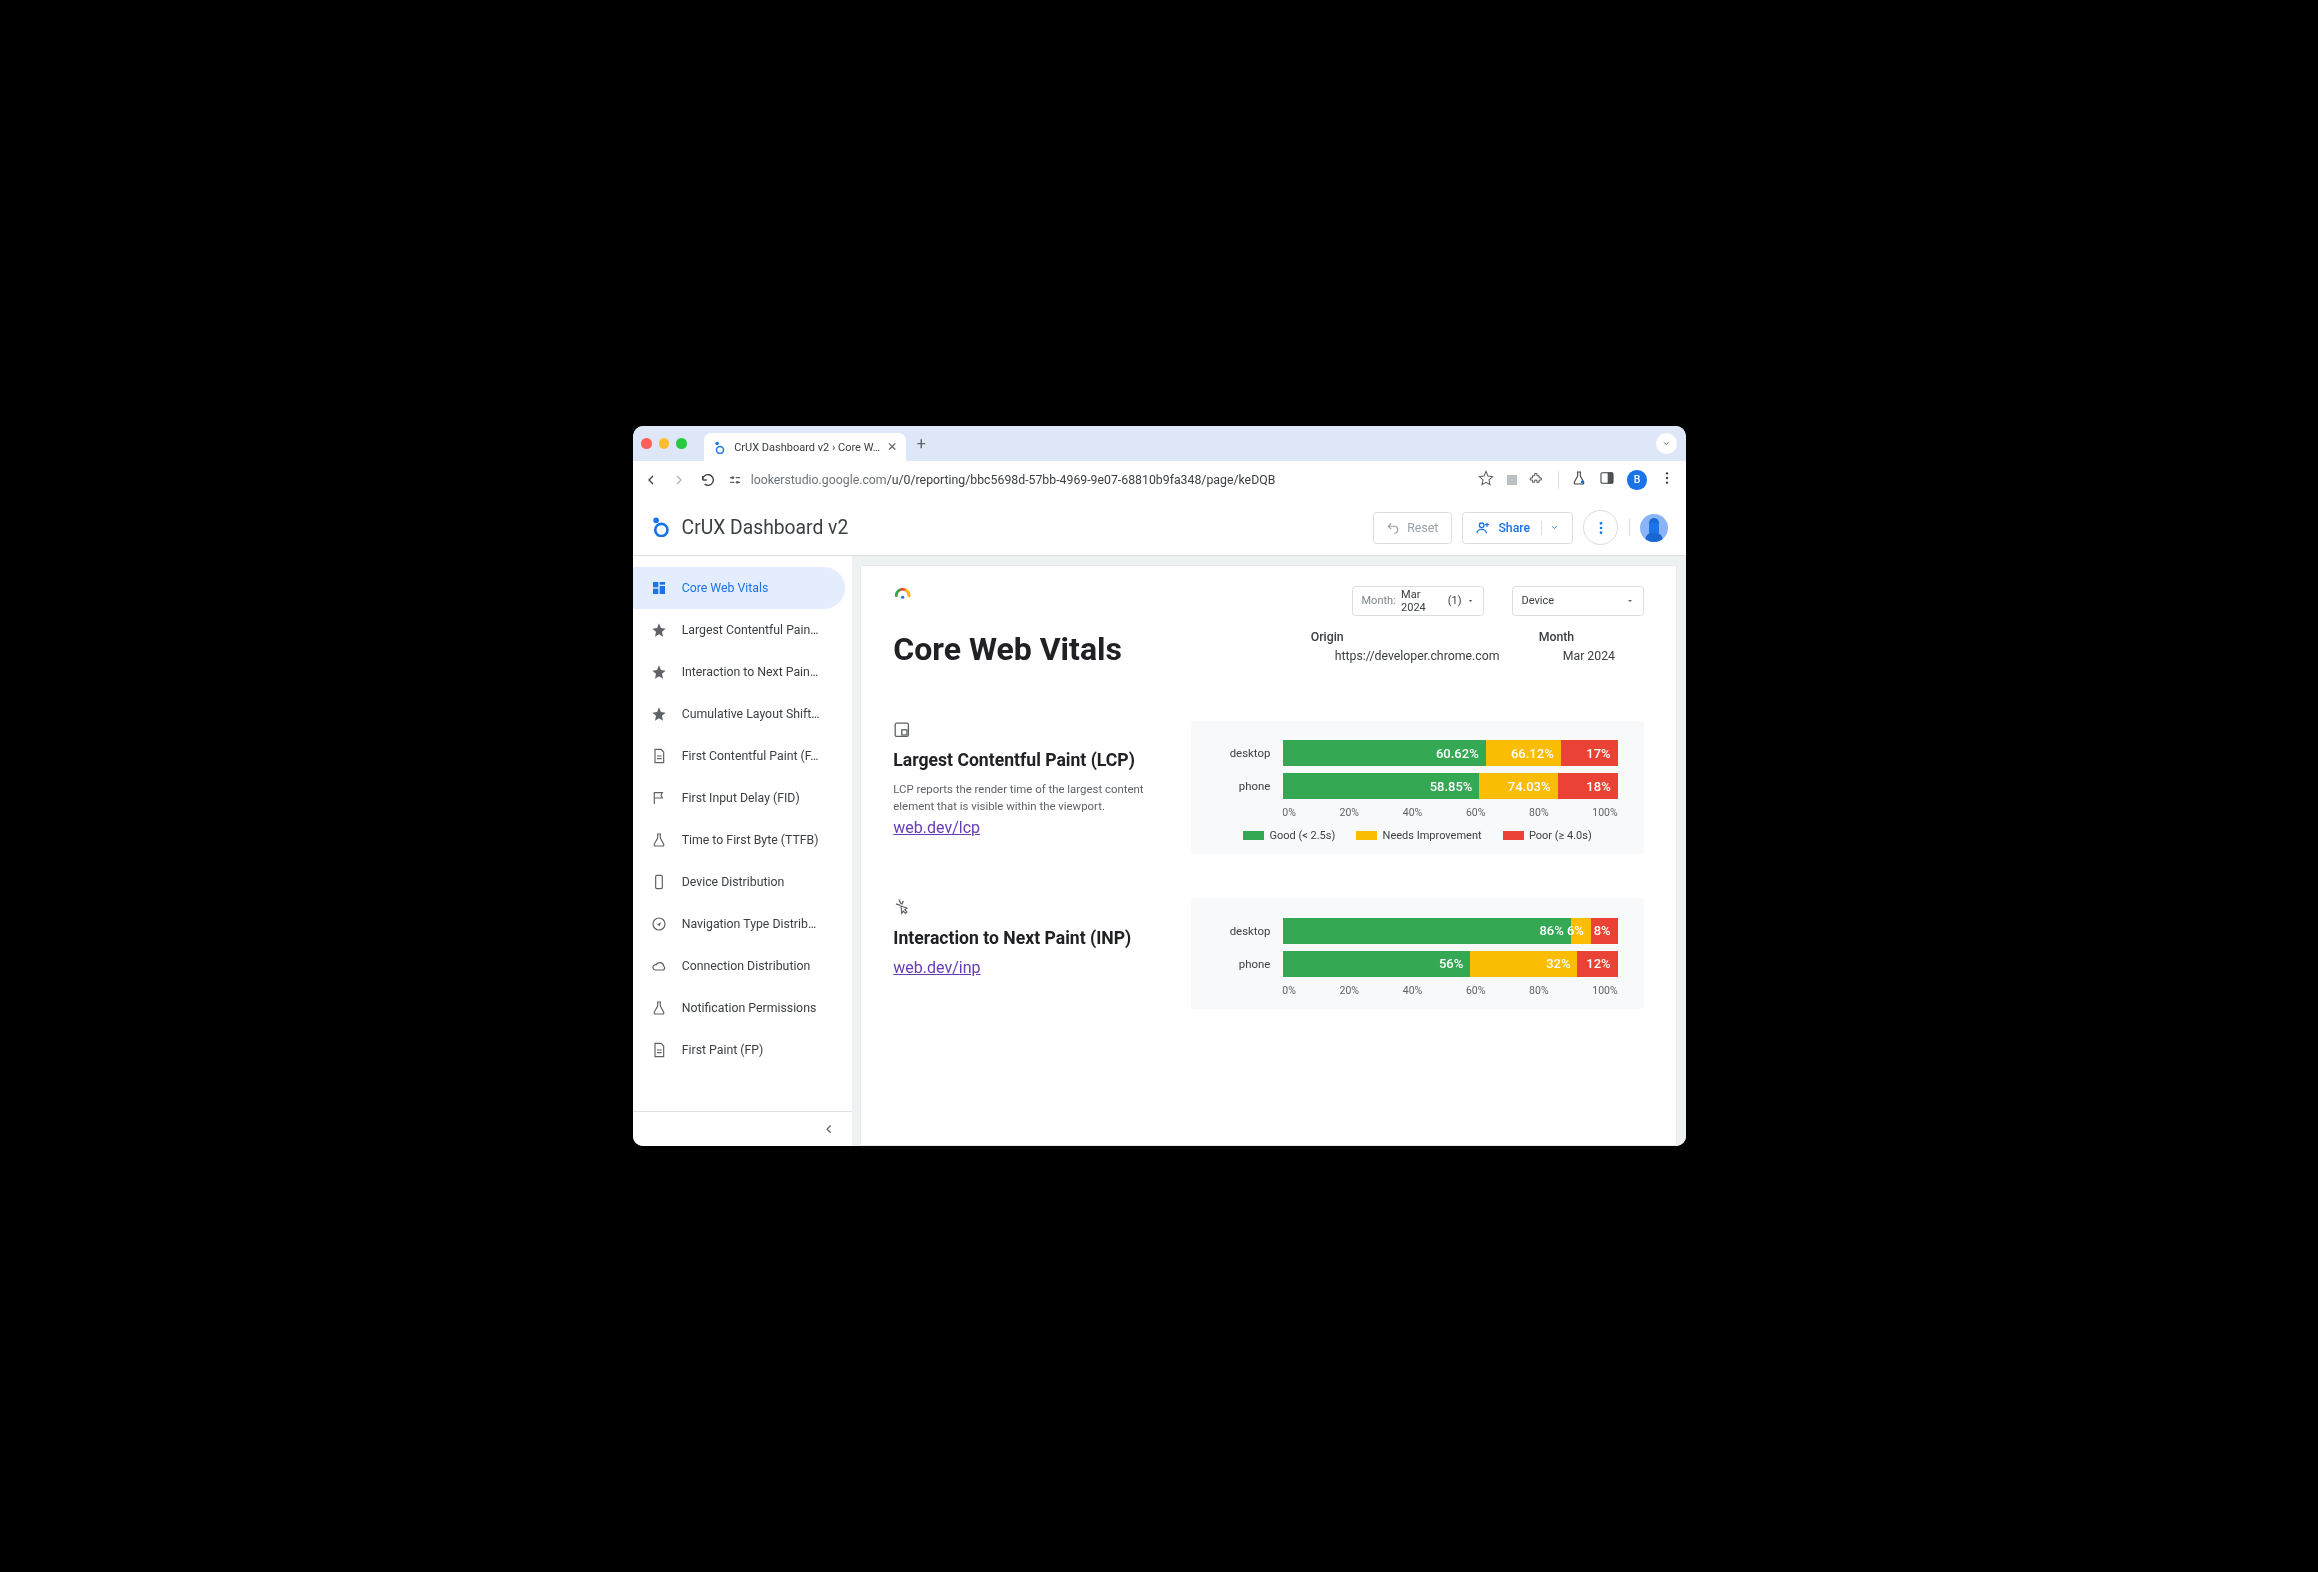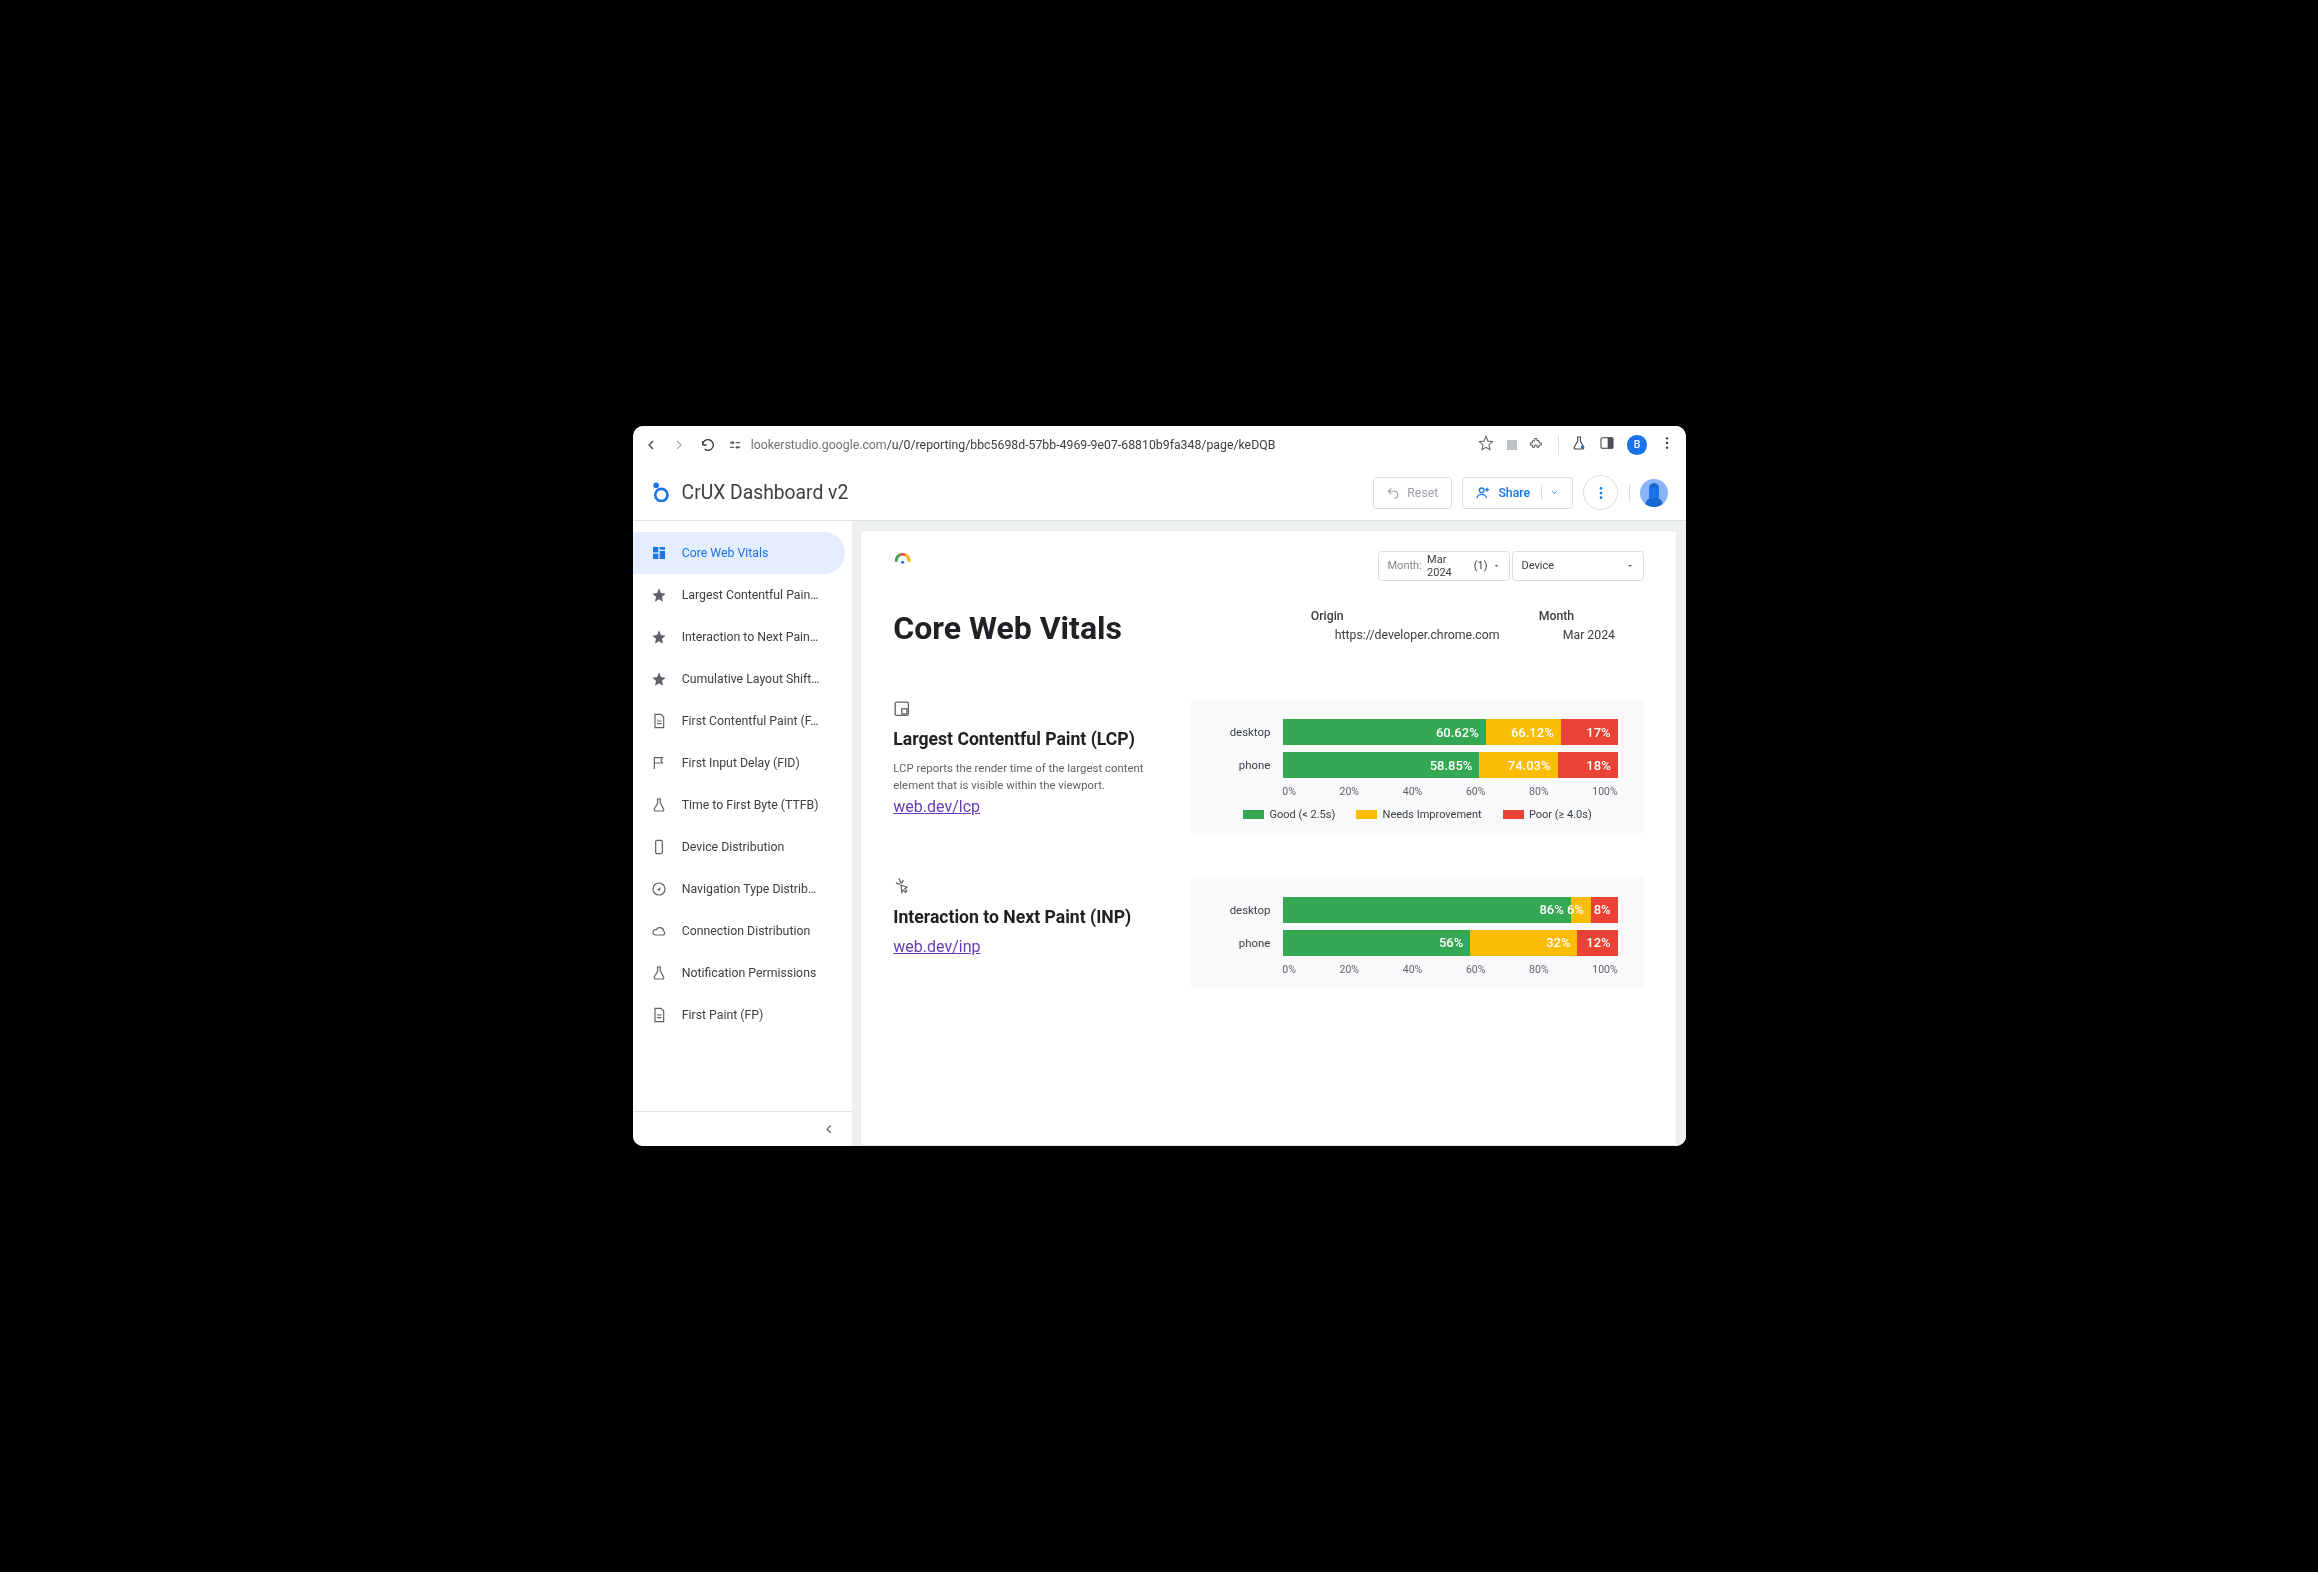--- a/index.html
+++ b/index.html
@@ -52,21 +52,21 @@
 .side-item { height:42px; display:flex; align-items:center; gap:14px; padding: 0 17.6px; font-size:12.3px; color:#3c4043; cursor:pointer; border-radius: 0 21px 21px 0; margin-right:7px; white-space:nowrap; overflow:hidden; text-overflow:ellipsis; }
 .side-item .lbl { overflow:hidden; text-overflow:ellipsis; }
 .side-item.active { background:#e3edfd; color:#1a73e8; }
 .side-item .icn { width:17.6px; display:flex; justify-content:center; color:#5f6368; flex-shrink:0; }
 .side-item.active .icn { color:#1a73e8; }
 .side-collapse { height:35px; border-top:0.9px solid #e0e0e0; display:flex; align-items:center; justify-content:flex-end; padding-right:16px; color:#5f6368; cursor:pointer; }
 
 
 .canvas-wrap { flex:1; background:#eef1f2; padding:8.8px 8.8px 0 8.8px; overflow:hidden; }
 .canvas { background:#fff; height:100%; border-radius:1.8px; box-shadow: inset 0 0 0 0.9px #e8e8e8; padding: 21px 33px 0 33px; overflow-y:auto; }
-.canvas-top { display:flex; align-items:flex-start; gap:2px; margin-bottom:28px; }
+.canvas-top { display:flex; align-items:flex-start; gap:28px; margin-bottom:14px; }
 .pill { border:0.9px solid #dadce0; border-radius:3.5px; height:30px; display:flex; align-items:center; padding:0 8.8px; font-size:11px; gap:5.3px; cursor:pointer; }
 .pill .muted { color:#80868b; }
 .pill .val { color:#3c4043; }
 .pill .count { color:#3c4043; margin-left:auto; }
 
 .page-title-row { display:flex; align-items:flex-start; gap:35px; margin-bottom: 53px; }
 .page-title { font-size:32px; font-weight:700; color:#202124; flex:1; }
 .meta-col { min-width:193px; }
 .meta-col .lbl { font-size:12.3px; color:#3c4043; font-weight:500; margin-bottom:5.3px; }
 .meta-col .val { font-size:12.3px; color:#3c4043;margin-left:24px; }
@@ -88,20 +88,42 @@
 .legend { display:flex; justify-content:center; gap:21px; margin-top:10px; font-size:11px; color:#3c4043; }
 .legend span { display:flex; align-items:center; gap:5.3px; }
 .sw { width:21px; height:8.8px; }
 .sw.good{background:#34a853}.sw.ni{background:#fbbc04}.sw.poor{background:#ea4335}
 </style>
 </head>
 <body>
 
 <div class="mac-window">
 
+  <div class="tab-strip">
+    <div class="traffic">
+      <div class="dot r"></div>
+      <div class="dot y"></div>
+      <div class="dot g"></div>
+    </div>
+    <div class="tab">
+      <svg width="14" height="14" viewBox="0 0 24 24">
+          <circle cx="7" cy="6" r="3" fill="#1a73e8"></circle>
+          <circle cx="12" cy="17" r="6" fill="none" stroke="#1a73e8" stroke-width="2.5"></circle>
+        </svg>
+      <span>CrUX Dashboard v2 › Core W…</span>
+      <span class="tab-close">✕</span>
+    </div>
+    <span class="new-tab">+</span>
+    <div class="spacer"></div>
+    <div class="chev-circle">
+      <svg width="10.5" height="10.5" viewBox="0 0 24 24">
+          <path d="M7 10l5 5 5-5" stroke="#3c4043" stroke-width="2" fill="none"></path>
+        </svg>
+    </div>
+  </div>
 
   <div class="toolbar">
     <span class="nav-icn">
         <svg width="16" height="16" viewBox="0 0 24 24">
           <path d="M15 6l-6 6 6 6" stroke="#3c4043" stroke-width="2" fill="none"></path>
         </svg>
       </span>
     <span class="nav-icn" style="opacity:.4">
         <svg width="16" height="16" viewBox="0 0 24 24">
           <path d="M9 6l6 6-6 6" stroke="#3c4043" stroke-width="2" fill="none"></path>

